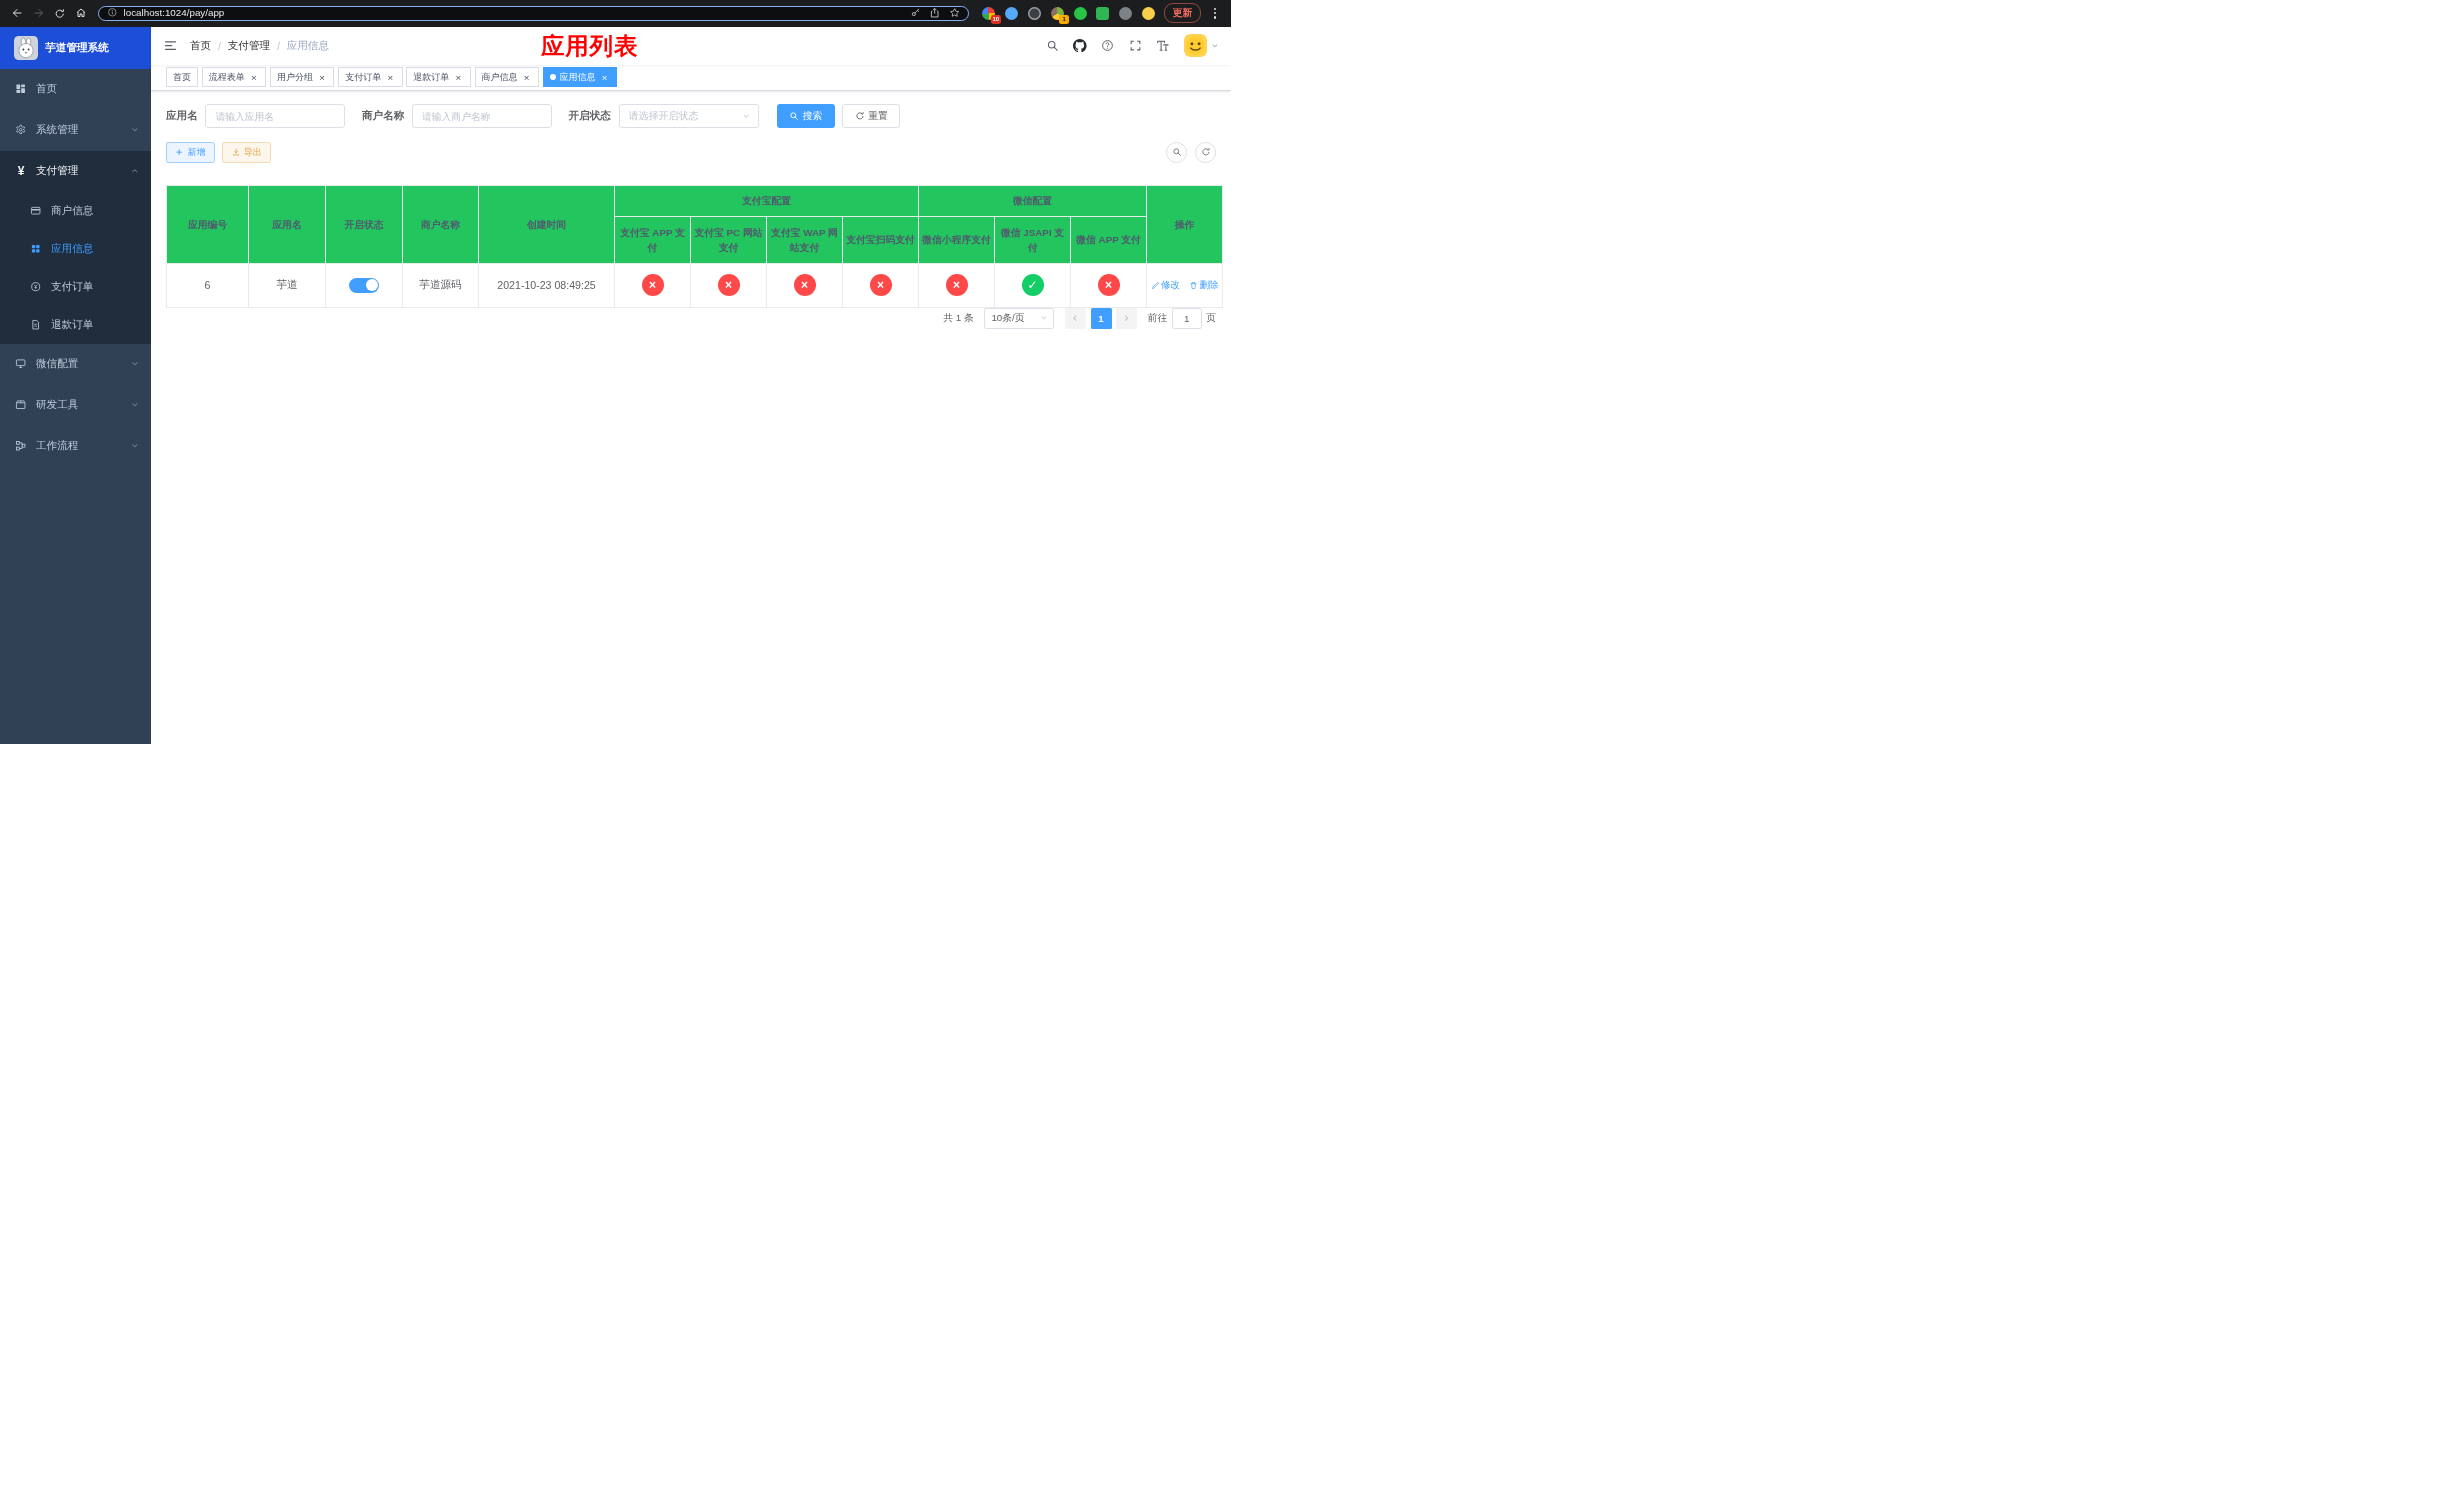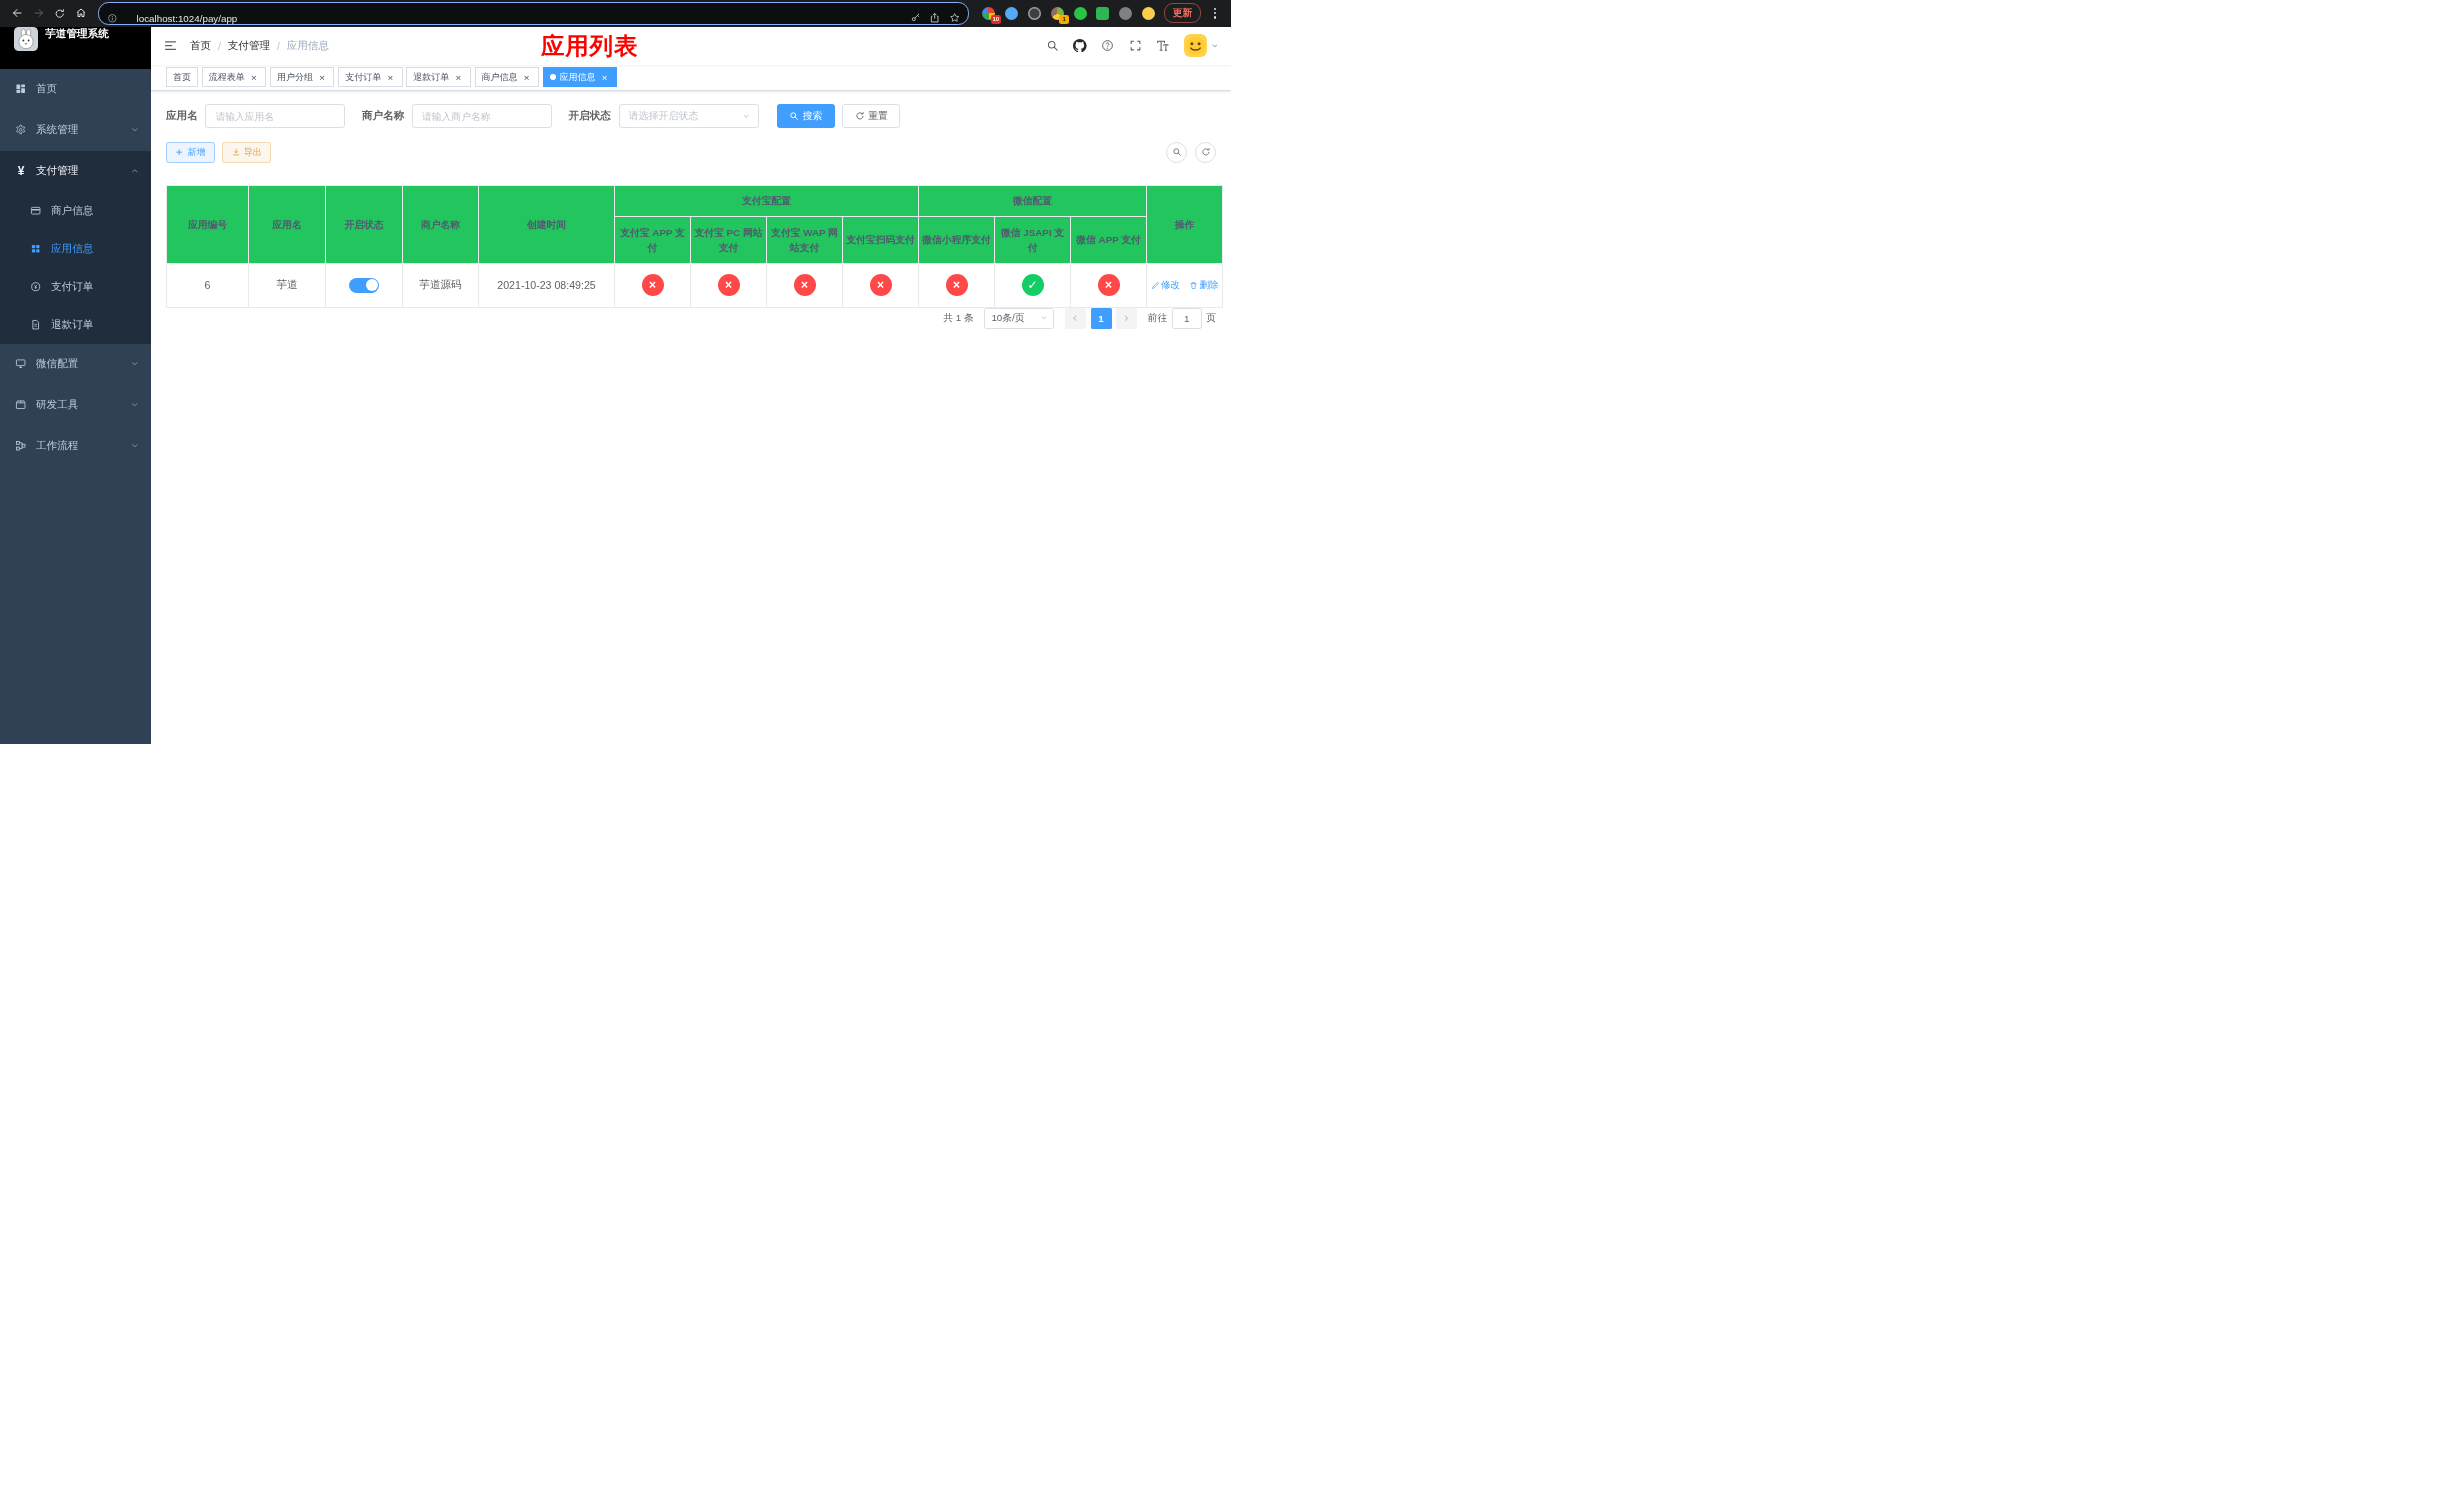--- a/index.html
+++ b/index.html
@@ -3,38 +3,38 @@
 <meta charset="utf-8">
 <style>
 *{margin:0;padding:0;box-sizing:border-box}
 body{width:1231px;height:744px;font-family:"Liberation Sans","DejaVu Sans",sans-serif;overflow:hidden;background:#fff}
 .page{width:1231px;height:744px;display:flex;flex-direction:column}
 
 
 .browser-bar{height:26.5px;background:#1c1d1f;display:flex;align-items:center;padding:0 7.6px;gap:1.5px;flex-shrink:0}
 .bicon{width:19.7px;height:19.7px;border-radius:50%;display:flex;align-items:center;justify-content:center;color:#dfe1e5;cursor:pointer;flex-shrink:0}
 .bicon.disabled{color:#5c6064}
-.omnibox{flex:1;height:23px;background:#0d0e0f;border:1.5px solid #88b0f8;border-radius:10.6px;display:flex;align-items:flex-end;padding:0 4.5px 0 7.6px;margin:0 6px;min-width:0;gap:19px}
+.omnibox{flex:1;height:15px;background:#0d0e0f;border:1.5px solid #88b0f8;border-radius:10.6px;display:flex;align-items:flex-start;padding:0 4.5px 0 7.6px;margin:0 6px;min-width:0;gap:6px}
 .omni-info{color:#9aa0a6;display:flex;align-items:center;flex-shrink:0}
 .url{flex:1;color:#e8eaed;font-size:9.8px;white-space:nowrap;overflow:hidden}
 .omni-right{display:flex;align-items:center;gap:8.3px;color:#cfd2d6;padding-right:3px}
 .omni-right span{display:flex;align-items:center;cursor:pointer}
 .ext-area{display:flex;align-items:center;gap:9.8px;padding:0 6px;flex-shrink:0}
 .ext{width:13px;height:13px;border-radius:50%;position:relative;cursor:pointer;flex-shrink:0}
 .ext .badge{position:absolute;bottom:-3.8px;right:-5.3px;min-width:9.8px;height:8.3px;border-radius:2.3px;background:#d93025;color:#fff;font-size:6px;line-height:8.3px;text-align:center;padding:0 1.5px;font-weight:700}
 .ext .badge.orange{background:#f9ab00;color:#1c1d1f}
 .ext.square{border-radius:3px}
 .update-chip{color:#f06a5e;font-size:9.8px;font-weight:700;padding:2.3px 7.6px;border:0.8px solid rgba(240,106,94,.55);border-radius:9px;cursor:pointer;white-space:nowrap;margin-left:1.5px}
 .menu-dots{width:13.6px;display:flex;flex-direction:column;align-items:center;gap:1.9px;cursor:pointer;margin:0 1.5px 0 6px}
 .menu-dots i{width:2.3px;height:2.3px;border-radius:50%;background:#dfe1e5}
 
 
 .app{flex:1;display:flex;min-height:0}
 .sidebar{width:151px;background:#304156;flex-shrink:0;display:flex;flex-direction:column;overflow:hidden}
-.logo-row{height:42px;display:flex;padding-left:13.6px;gap:7.6px;background:#000000;flex-shrink:0}
+.logo-row{height:42px;display:flex;align-items:center;padding-left:13.6px;gap:7.6px;background:#1d4ed8;flex-shrink:0}
 .logo-img{width:24px;height:24px;border-radius:4.5px;overflow:hidden;flex-shrink:0;display:flex}
 .logo-title{color:#fff;font-size:10.6px;font-weight:700;white-space:nowrap}
 .menu-item{height:41px;display:flex;align-items:center;padding:0 12px 0 15px;gap:9px;color:#bfcbd9;font-size:10.6px;cursor:pointer;white-space:nowrap}
 .micon{width:12px;height:12px;display:flex;align-items:center;justify-content:center;flex-shrink:0}
 .chev{margin-left:auto;display:flex;color:#8a98a8}
 .chev.up svg{transform:rotate(180deg)}
 .menu-item.open-parent{background:#1f2d3d;color:#f4f4f5}
 .sub-item{height:38px;display:flex;align-items:center;padding-left:30px;gap:9px;color:#bfcbd9;font-size:10.6px;cursor:pointer;background:#1f2d3d;white-space:nowrap}
 .sub-item.active{color:#409eff}
 .yen-ic{font-size:12px;font-weight:700;width:12px;text-align:center;line-height:1}

